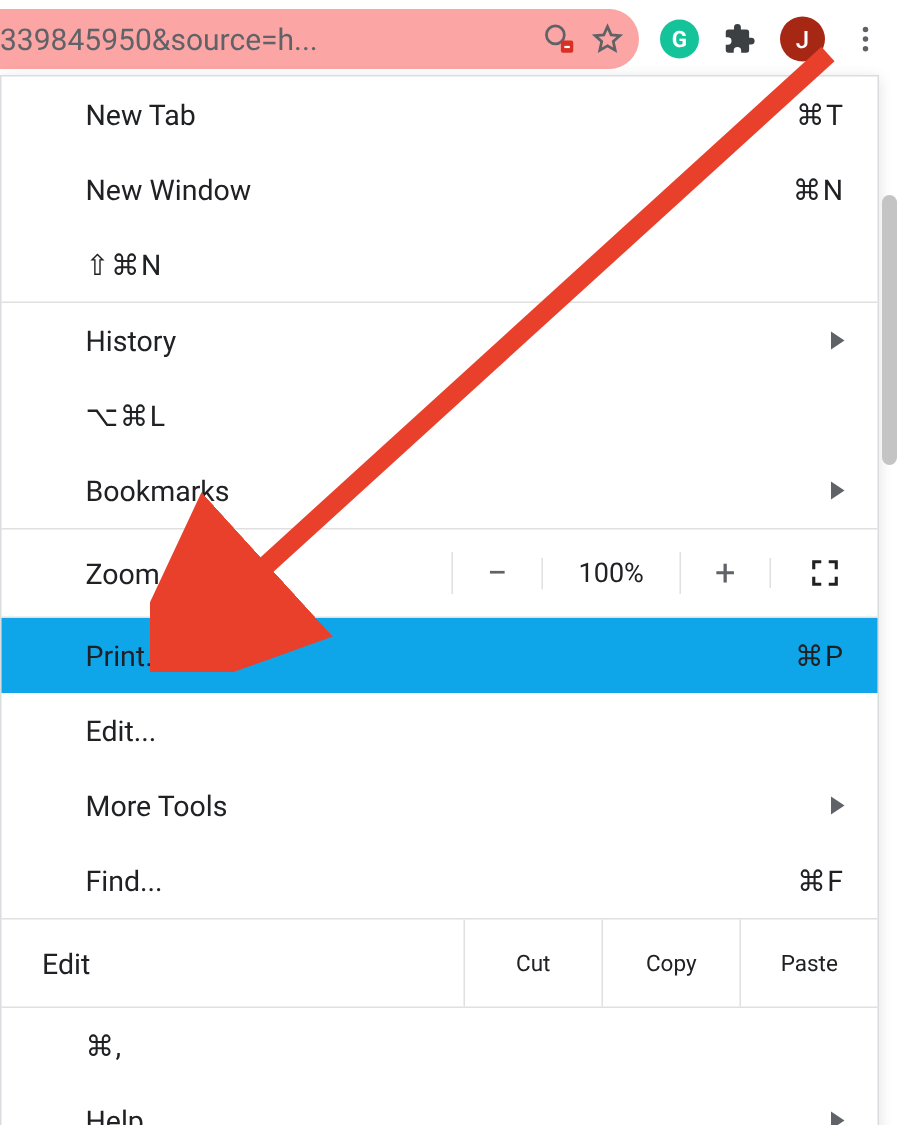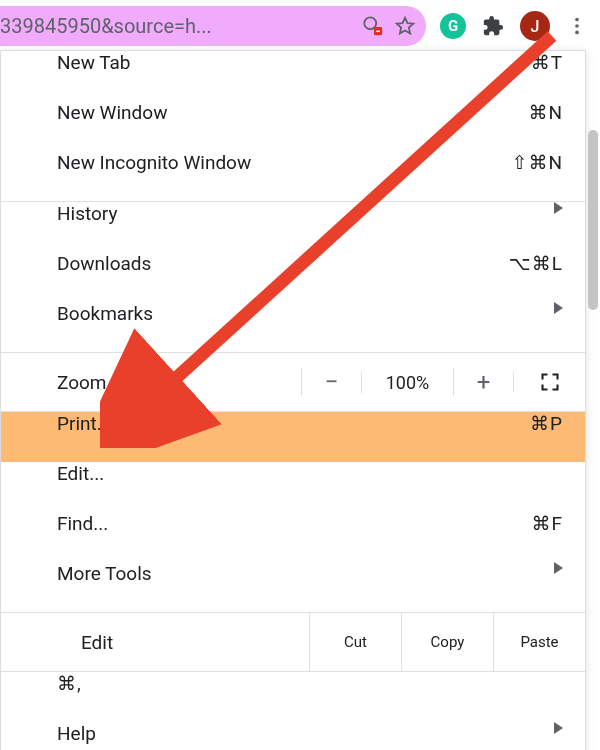--- a/index.html
+++ b/index.html
@@ -1,38 +1,38 @@
 <!DOCTYPE html>
 <html><head>
 <meta charset="utf-8">
 <style>
 *{box-sizing:border-box;margin:0;padding:0;font-family:-apple-system,BlinkMacSystemFont,"Segoe UI",Roboto,Arial,sans-serif}
 body{width:600px;height:750px;background:#fff;position:relative;overflow:hidden}
 .toolbar{height:52px;background:#fff;display:flex;align-items:center;padding:0 10px 0 0;gap:14px}
-.omni{flex:1;height:40px;background:#f0abfc;border-radius:0 20px 20px 0;display:flex;align-items:center;padding:0 10px 0 0;color:#5f6368;font-size:20px;overflow:hidden}
+.omni{flex:1;height:40px;background:#fca5a5;border-radius:0 20px 20px 0;display:flex;align-items:center;padding:0 10px 0 0;color:#5f6368;font-size:20px;overflow:hidden}
 .omni-text{flex:1;white-space:nowrap;overflow:hidden;text-overflow:ellipsis;color:#5f6368}
 .omni .ico{width:22px;height:22px;margin-left:10px;display:flex;align-items:center;justify-content:center;color:#5f6368}
 .tb-ico{width:26px;height:26px;display:flex;align-items:center;justify-content:center;color:#5f6368}
 .avatar{width:30px;height:30px;border-radius:50%;background:#a52714;color:#fff;display:flex;align-items:center;justify-content:center;font-size:16px;font-weight:500}
 .gram{width:26px;height:26px;border-radius:50%;background:#15c39a;color:#fff;display:flex;align-items:center;justify-content:center;font-size:15px;font-weight:700}
 .menu{position:absolute;top:50px;left:0;right:14px;background:#fff;border:1px solid #dadce0;border-radius:0 0 6px 6px;box-shadow:0 2px 10px rgba(0,0,0,.12);font-size:19px;color:#202124}
-.row{display:flex;height:50px;padding:0 22px 0 56px;cursor:default}
-.row.hover{background:#fdba74}
+.row{display:flex;align-items:center;height:50px;padding:0 22px 0 56px;cursor:default}
+.row.hover{background:#0ea5e9}
 .row .lab{flex:1}
 .row .sc{color:#202124;letter-spacing:1px}
 .row .tri{width:0;height:0;border-left:9px solid #5f6368;border-top:6px solid transparent;border-bottom:6px solid transparent}
 .sep{height:1px;background:#e0e0e0}
 .zoomrow{display:flex;align-items:center;height:58px}
 .zlab{flex:1;display:flex;align-items:center;padding-left:56px}
 .zbtn{width:60px;border-left:1px solid #e0e0e0;display:flex;align-items:center;justify-content:center;font-size:24px;color:#5f6368}
 .zval{width:92px;border-left:1px solid #e0e0e0;display:flex;align-items:center;justify-content:center;font-size:18px}
 .zfs{width:72px;border-left:1px solid #e0e0e0;display:flex;align-items:center;justify-content:center}
 .zfs svg{width:20px;height:20px}
 .editrow{display:flex;align-items:stretch;height:58px}
-.elab{flex:1;display:flex;align-items:center;padding-left:80px}
+.elab{flex:1;display:flex;align-items:center;padding-left:27px}
 .ebtn{width:92px;border-left:1px solid #e0e0e0;display:flex;align-items:center;justify-content:center;font-size:15px}
 .scrollbar{position:absolute;right:2px;top:130px;width:10px;height:180px;background:#c4c4c4;border-radius:5px}
 .arrow{position:absolute;top:28px;left:100px;pointer-events:none}
 </style>
 </head>
 <body>
 
 <div class="toolbar">
   <div class="omni">
     <span class="omni-text">339845950&amp;source=h...</span>
@@ -72,30 +72,28 @@
 <div class="menu">
   <div class="row">
     <span class="lab">New Tab</span>
     <span class="sc">⌘T</span>
   </div>
   <div class="row">
     <span class="lab">New Window</span>
     <span class="sc">⌘N</span>
   </div>
   <div class="row">
-    <span class="lab">New Incognito Window</span>
     <span class="sc">⇧⌘N</span>
   </div>
   <div class="sep"></div>
   <div class="row">
     <span class="lab">History</span>
     <span class="tri"></span>
   </div>
   <div class="row">
-    <span class="lab">Downloads</span>
     <span class="sc">⌥⌘L</span>
   </div>
   <div class="row">
     <span class="lab">Bookmarks</span>
     <span class="tri"></span>
   </div>
   <div class="sep"></div>
   <div class="zoomrow">
     <div class="zlab">Zoom</div>
     <div class="zbtn">−</div>
@@ -109,26 +107,26 @@
   </div>
   <div class="sep"></div>
   <div class="row hover">
     <span class="lab">Print...</span>
     <span class="sc">⌘P</span>
   </div>
   <div class="row">
     <span class="lab">Edit...</span>
   </div>
   <div class="row">
+    <span class="lab">More Tools</span>
+    <span class="tri"></span>
+  </div>
+  <div class="row">
     <span class="lab">Find...</span>
     <span class="sc">⌘F</span>
-  </div>
-  <div class="row">
-    <span class="lab">More Tools</span>
-    <span class="tri"></span>
   </div>
   <div class="sep"></div>
   <div class="editrow">
     <div class="elab">Edit</div>
     <div class="ebtn">Cut</div>
     <div class="ebtn">Copy</div>
     <div class="ebtn">Paste</div>
   </div>
   <div class="sep"></div>
   <div class="row">

